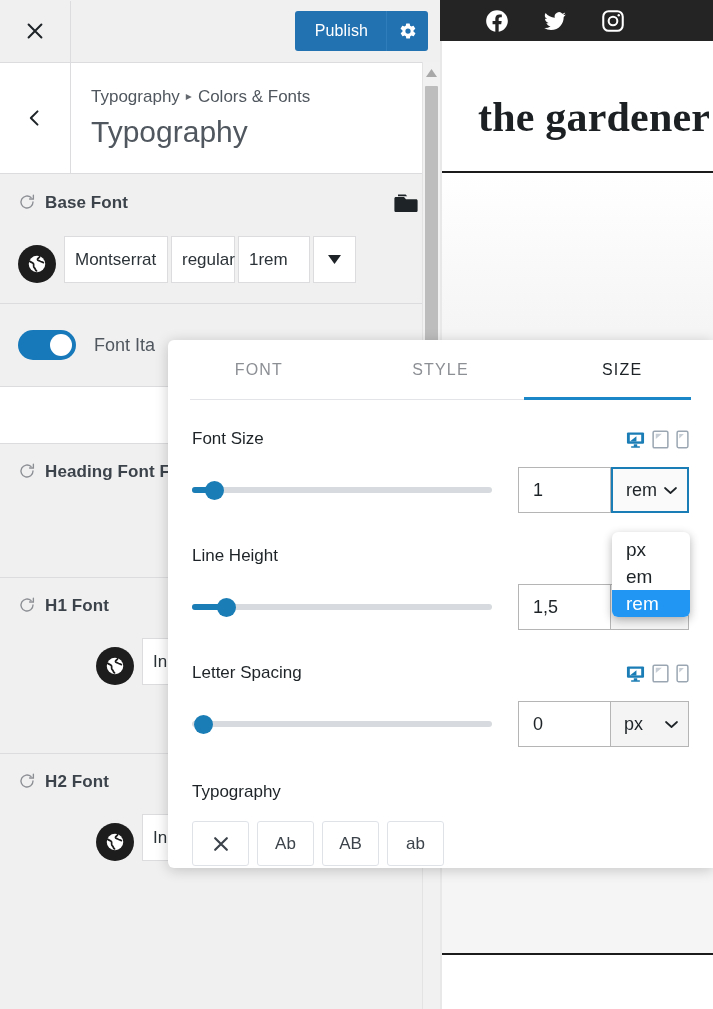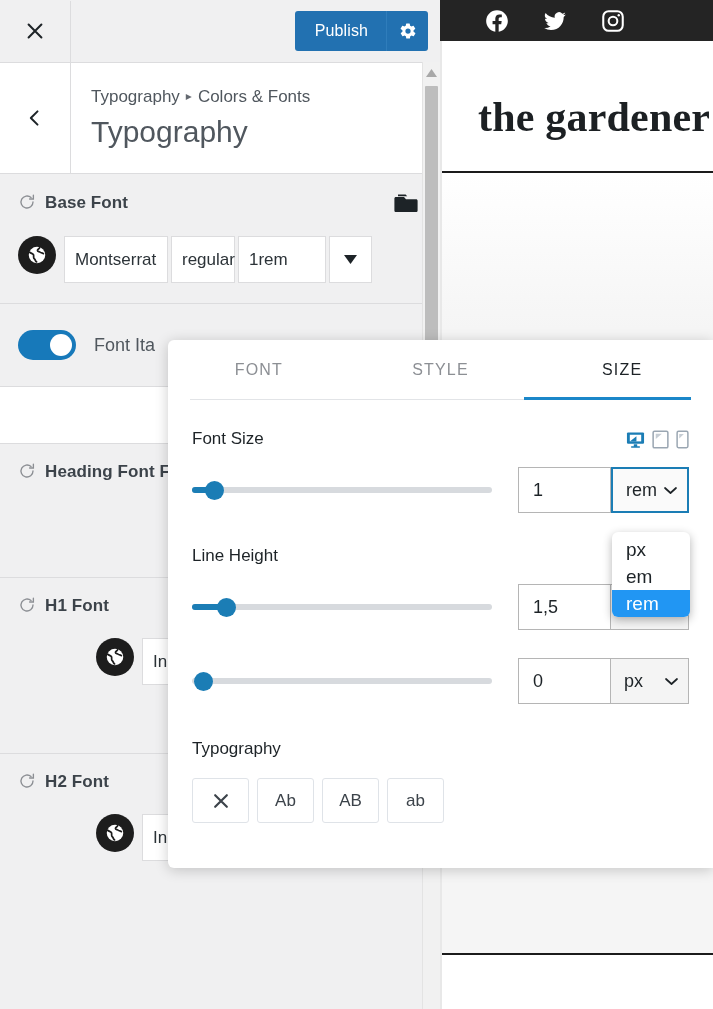--- a/index.html
+++ b/index.html
@@ -82,21 +82,21 @@
   .cz-block { padding: 18px 20px 20px 18px; border-bottom: 1px solid #dcdcde; }
   .cz-row-title {
     display: flex; align-items: center; font-size: 17px; color: #3c434a; font-weight: 700;
     letter-spacing: .1px;
   }
   .cz-reset { width: 22px; height: 20px; margin-right: 5px; flex: 0 0 auto; }
   .cz-reset svg { width: 18px; height: 18px; display:block; }
   .cz-folder { margin-left: auto; }
   .cz-folder svg { width: 26px; height: 22px; display:block; }
 
-  .font-control { display: flex; align-items: flex-start; margin-top: 22px; }
+  .font-control { display: flex; align-items: flex-end; margin-top: 22px; }
   .font-control.indent { margin-left: 78px; }
   .globe {
     width: 38px; height: 38px; border-radius: 50%; background: #1d1d1d;
     display: flex; align-items: center; justify-content: center; flex: 0 0 auto;
     margin-right: 8px;
   }
   .globe svg { width: 22px; height: 22px; }
   .fld {
     background: #fff; border: 1px solid #dcdcde; height: 47px;
     display: flex; align-items: center; padding: 0 10px;
@@ -296,21 +296,21 @@
         </div>
         <div class="font-control">
           <span class="globe">
             <svg viewBox="0 0 24 24" fill="none" stroke="#fff" stroke-width="1.7">
                 <circle cx="12" cy="12" r="9" fill="#fff" stroke="none"></circle>
                 <path d="M4 9c2 1.5 3 1 4 2.5S7.5 15 9 16s1 3 2.5 3.5M15 3.8c-.5 1.6-2.5 1.7-2.5 3.2s2 1 3 2 2.8.3 3.4 1.6" stroke="#1d1d1d" stroke-width="1.9" stroke-linecap="round"></path>
               </svg>
           </span>
           <div class="fld" style="width:104px">Montserrat</div>
           <div class="fld" style="width:64px">regular</div>
-          <div class="fld" style="width:88px">1rem</div>
+          <div class="fld" style="width:72px">1rem</div>
           <div class="fld caret">
             <svg viewBox="0 0 13 9" fill="#1d2327">
                 <path d="M0 0h13L6.5 9z"></path>
               </svg>
           </div>
         </div>
       </div>
 
       <div class="cz-block" style="padding-top:26px;padding-bottom:26px">
         <div class="toggle-row">
@@ -462,20 +462,40 @@
           <div class="unitsel">
             <span>em</span>
             <svg viewBox="0 0 13 9" fill="none" stroke="#1d2327" stroke-width="1.7" stroke-linecap="round" stroke-linejoin="round">
                 <path d="M1 2l5.5 5L12 2"></path>
               </svg>
           </div>
         </div>
       </div>
 
       <div class="ctl" style="margin-top:28px">
+        <div class="ctl-head">
+          <span class="ctl-label">Letter Spacing</span>
+          <span class="devices">
+            <svg width="19" height="19" viewBox="0 0 20 20">
+                <rect x="1" y="2.5" width="18" height="12" rx="1.2" fill="#1b7db5"></rect>
+                <path d="M4 5h12v7H4z" fill="#fff"></path>
+                <path d="M4 12l7-5.5V12z" fill="#1b7db5"></path>
+                <rect x="8.2" y="15" width="3.6" height="2.8" fill="#1b7db5"></rect>
+                <rect x="5.2" y="17" width="9.6" height="1.7" rx=".8" fill="#1b7db5"></rect>
+              </svg>
+            <svg width="17" height="19" viewBox="0 0 18 20">
+                <rect x="1.2" y="1.2" width="15.6" height="17.6" rx="1.5" fill="none" stroke="#9aa6b2" stroke-width="1.6"></rect>
+                <path d="M4 4h6.5L4 9.6z" fill="#c6cdd4"></path>
+              </svg>
+            <svg width="13" height="19" viewBox="0 0 14 20">
+                <rect x="1.2" y="1.2" width="11.6" height="17.6" rx="1.5" fill="none" stroke="#9aa6b2" stroke-width="1.6"></rect>
+                <path d="M3.5 4h5L3.5 9z" fill="#c6cdd4"></path>
+              </svg>
+          </span>
+        </div>
         <div class="ctl-row">
           <div class="slider">
             <div class="track"></div>
             <div class="fill" style="width:0"></div>
             <div class="thumb" style="left:2px"></div>
           </div>
           <div class="numfield">0</div>
           <div class="unitsel">
             <span>px</span>
             <svg viewBox="0 0 13 9" fill="none" stroke="#1d2327" stroke-width="1.7" stroke-linecap="round" stroke-linejoin="round">

